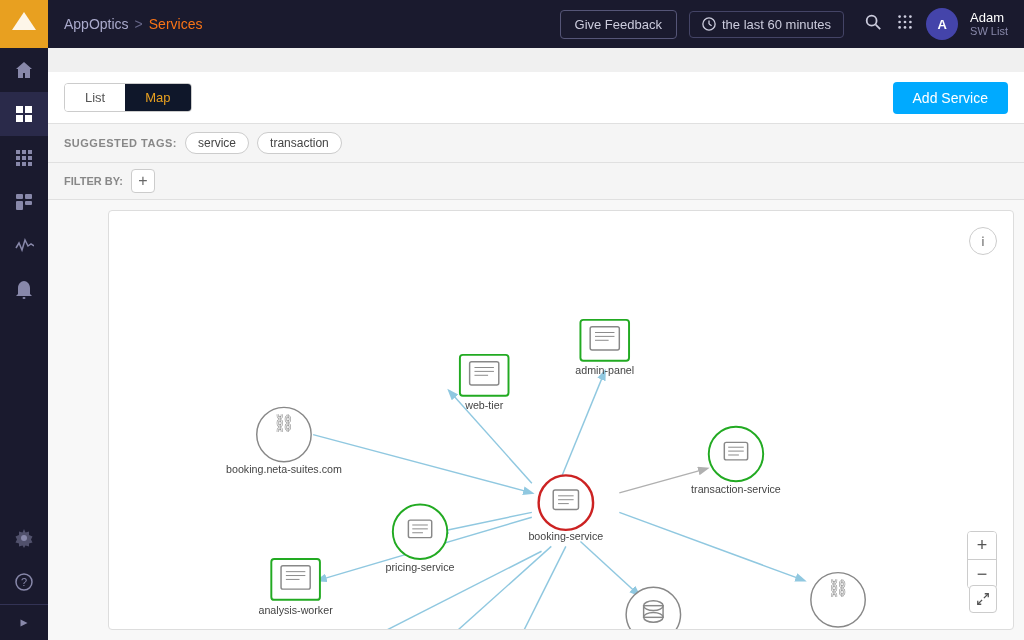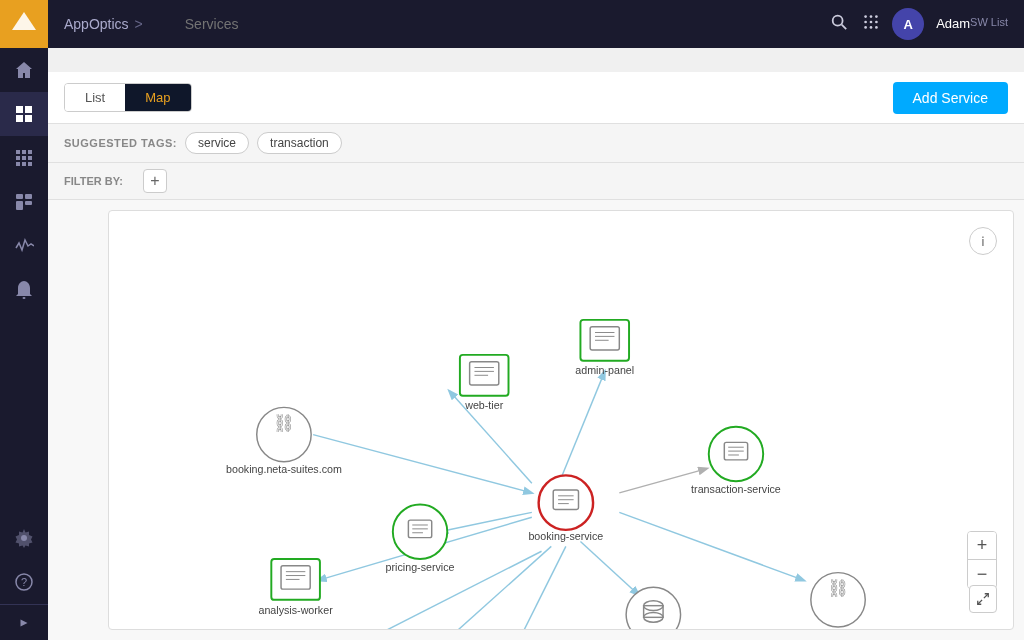--- a/index.html
+++ b/index.html
@@ -69,21 +69,21 @@
     }
     .breadcrumb {
       display: flex;
       align-items: center;
       gap: 6px;
       color: #ccccdd;
       font-size: 14px;
     }
     .breadcrumb-app { color: #aaaacc; }
     .breadcrumb-sep { color: #666688; }
-    .breadcrumb-current { color: #737373; font-weight: 500; margin-left: 36px; }
+    .breadcrumb-current { color: #f97316; font-weight: 500; }
     .topnav-center { margin-left: auto; display: flex; align-items: center; gap: 12px; }
     .feedback-btn {
       border: 1px solid #555577;
       background: transparent;
       color: #ccccdd;
       padding: 6px 14px;
       border-radius: 4px;
       font-size: 13px;
       cursor: pointer;
     }
@@ -99,21 +99,21 @@
       cursor: pointer;
     }
     .topnav-icons { display: flex; align-items: center; gap: 14px; margin-left: 8px; }
     .topnav-icon { color: #ccccdd; cursor: pointer; font-size: 18px; }
     .avatar {
       width: 32px; height: 32px; border-radius: 50%;
       background: #4444aa;
       display: flex; align-items: center; justify-content: center;
       color: white; font-size: 13px; font-weight: bold;
     }
-    .user-info { display: flex; flex-direction: row; line-height: 1.2; }
+    .user-info { display: flex; flex-direction: column; line-height: 1.2; }
     .user-name { color: #ffffff; font-size: 13px; font-weight: 500; }
     .user-role { color: #8888aa; font-size: 11px; }
 
     
     .toolbar {
       background: #ffffff;
       height: 52px;
       display: flex;
       align-items: center;
       padding: 0 16px;
@@ -248,21 +248,21 @@
       align-items: center;
       gap: 8px;
       border-bottom: 1px solid #e0e0e0;
       flex-shrink: 0;
     }
     .filter-section {
       background: #f5f5f5;
       padding: 6px 16px;
       display: flex;
       align-items: center;
-      gap: 20px;
+      gap: 8px;
       border-bottom: 1px solid #e0e0e0;
       flex-shrink: 0;
     }
   </style>
 </head>
 <body>
 
 <nav class="sidebar">
   <div class="sidebar-logo">
     <svg viewBox="0 0 28 28" fill="none">
@@ -335,20 +335,29 @@
 
 <div class="main">
 
   <header class="topnav">
     <div class="breadcrumb">
       <span class="breadcrumb-app">AppOptics</span>
       <span class="breadcrumb-sep">&gt;</span>
       <span class="breadcrumb-current">Services</span>
     </div>
     <div class="topnav-center">
+      <button class="feedback-btn">Give Feedback</button>
+      <div class="time-pill">
+        <svg width="14" height="14" viewBox="0 0 16 16" fill="#ccccdd">
+            <circle cx="8" cy="8" r="7" stroke="#ccccdd" stroke-width="1.5" fill="none"></circle>
+            <line x1="8" y1="4" x2="8" y2="8" stroke="#ccccdd" stroke-width="1.5"></line>
+            <line x1="8" y1="8" x2="11" y2="10" stroke="#ccccdd" stroke-width="1.5"></line>
+          </svg>
+        <span>the last 60 minutes</span>
+      </div>
       <div class="topnav-icons">
         <span class="topnav-icon">
           <svg width="18" height="18" viewBox="0 0 20 20" fill="none" stroke="#ccccdd" stroke-width="2">
               <circle cx="8.5" cy="8.5" r="5.5"></circle>
               <line x1="13" y1="13" x2="18" y2="18"></line>
             </svg>
         </span>
         <span class="topnav-icon">
           <svg width="18" height="18" viewBox="0 0 20 20" fill="#ccccdd">
               <circle cx="4" cy="4" r="1.5"></circle>

